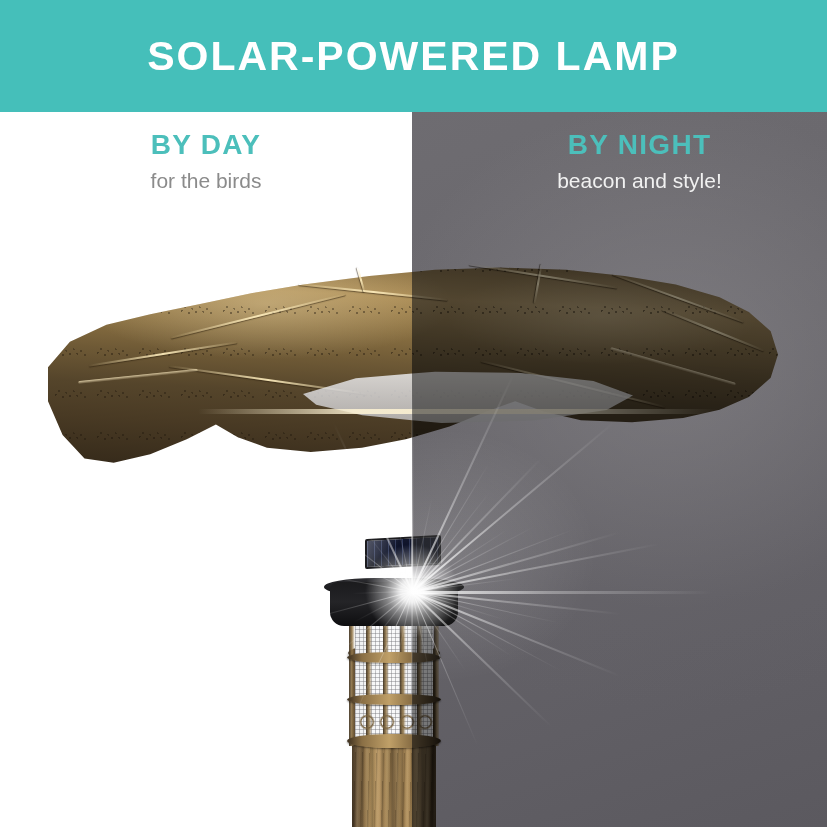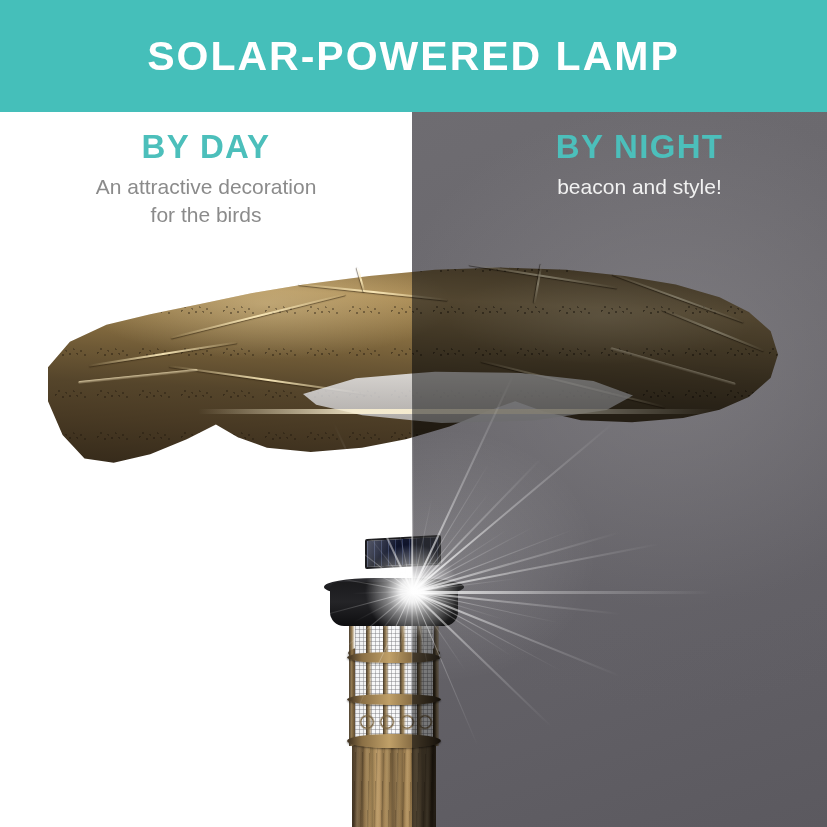--- a/index.html
+++ b/index.html
@@ -51,21 +51,21 @@
 
   
   .caption{
     position:absolute; top:130px; z-index:30;
     text-align:center; width:412px;
   }
   #caption-day{ left:0; }
   #caption-night{ left:412px; width:415px;margin-left:20px; }
 
   .cap-head{
-    font-size:33px; font-weight:700; letter-spacing:1.3px;
+    font-size:28px; font-weight:700; letter-spacing:1.3px;
     color:#4cbfbb; line-height:1.05; margin-bottom:8px;
     font-family:"Liberation Sans", sans-serif;
   }
   .cap-sub{
     font-size:21px; font-weight:300; line-height:1.33;
     font-family:"Liberation Sans", sans-serif;
   }
   #caption-day .cap-sub{ color:#8b8b8b; }
   #caption-night .cap-sub{ color:#f1f1f1; }
 
@@ -429,21 +429,20 @@
       <div class="ray" style="width: 168px; height: 1.3px; transform: rotate(28deg); opacity: 0.69;"></div>
       <div class="ray" style="width: 150px; height: 1.3px; transform: rotate(301deg); opacity: 0.65;"></div>
       <div class="ray" style="width: 186px; height: 1.5px; transform: rotate(314deg); opacity: 0.73;"></div>
       <div class="ray" style="width: 114px; height: 1px; transform: rotate(327deg); opacity: 0.57;"></div>
       <div class="ray" style="width: 174px; height: 1.4px; transform: rotate(339deg); opacity: 0.7;"></div>
       <div class="ray" style="width: 252px; height: 2px; transform: rotate(349deg); opacity: 0.89;"></div>
     </div>
 
   <div class="caption" id="caption-day">
     <div class="cap-head">BY DAY</div>
-    <div class="cap-sub">An attractive decoration</div>
     <div class="cap-sub">for the birds</div>
   </div>
 
   <div class="caption" id="caption-night">
     <div class="cap-head">BY NIGHT</div>
     <div class="cap-sub">beacon and style!</div>
   </div>
 
   <div id="banner">
     <div id="banner-title">SOLAR-POWERED LAMP</div>

